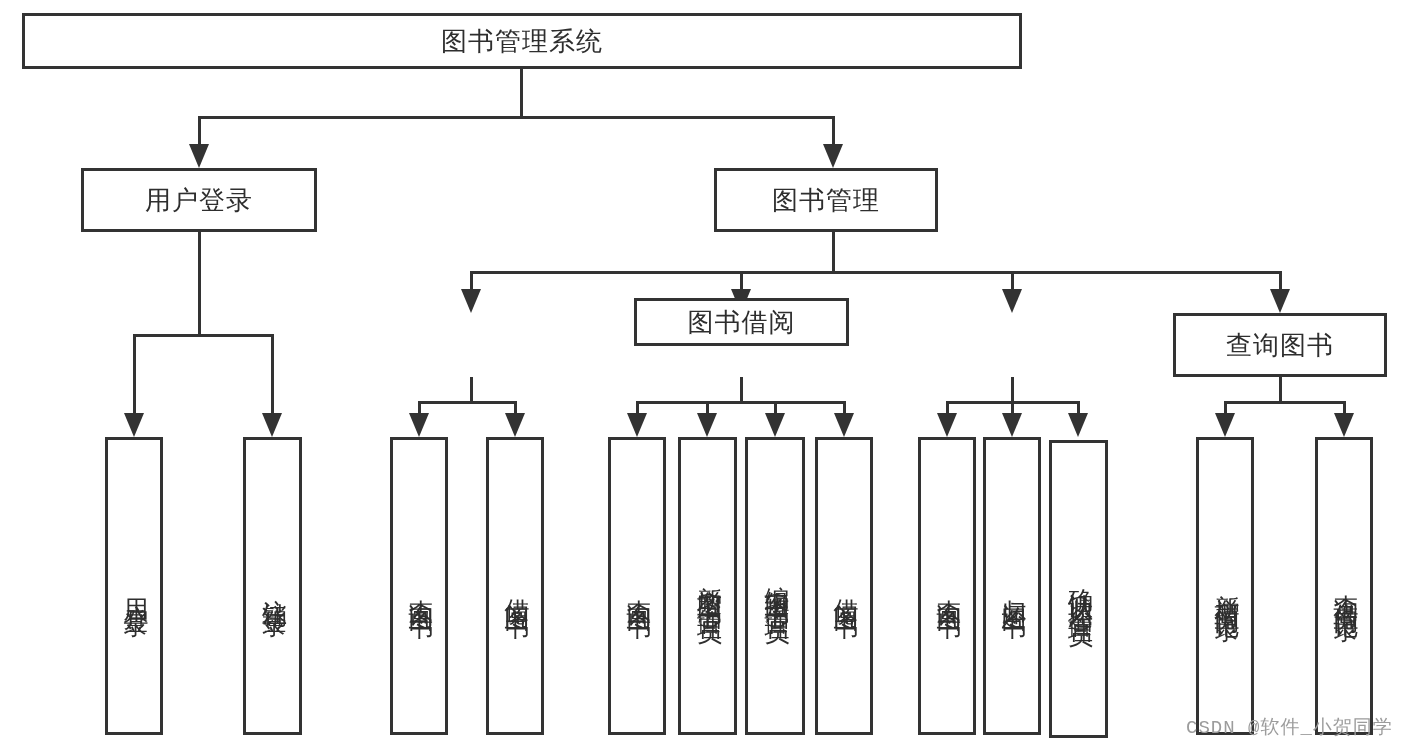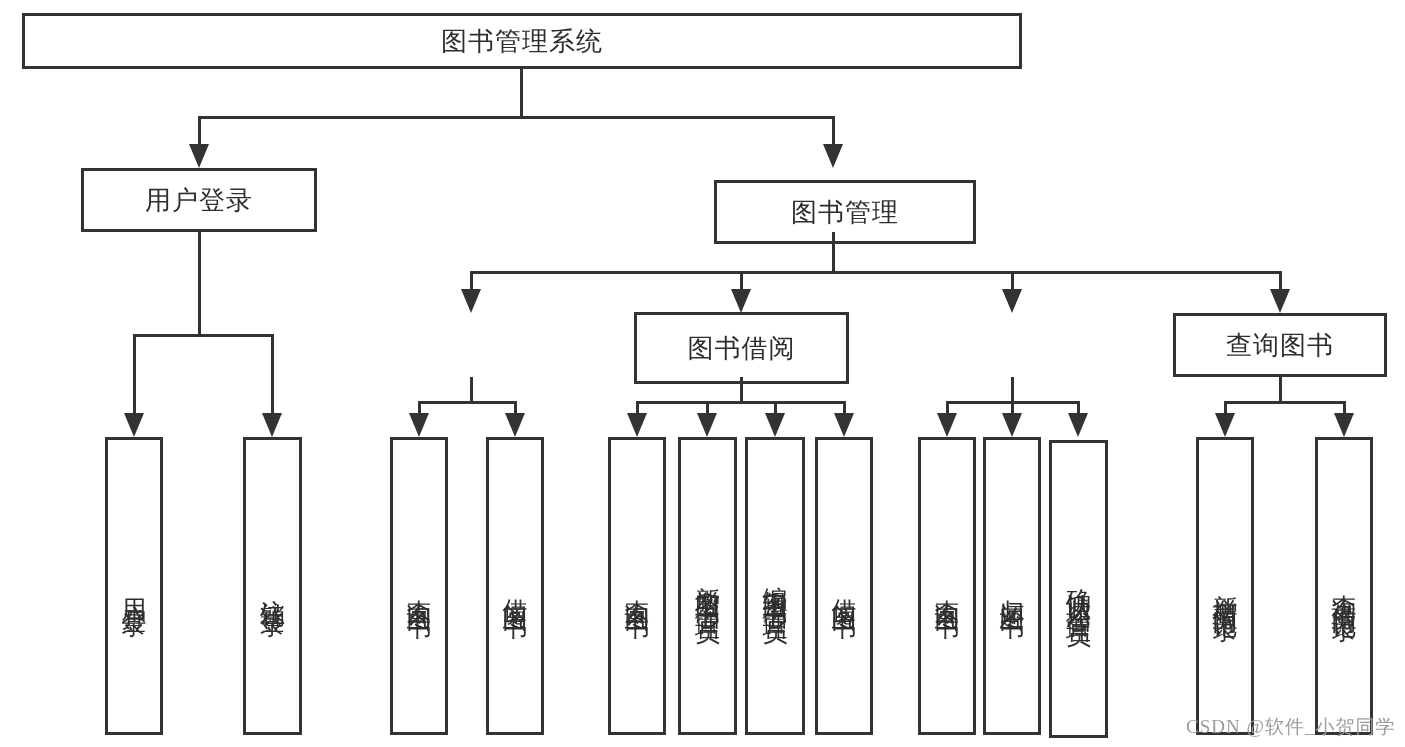--- a/index.html
+++ b/index.html
@@ -1,19 +1,19 @@
 <!DOCTYPE html>
 <html style="--line: #333333; --text: #2e2e2e; --background: #ffffff; --watermark: #9c9c9c;"><head>
 <meta charset="utf-8">
 <style>
   html,body { margin:0; padding:0; background:#ffffff; }
   .canvas {
     position:relative; width:1405px; height:747px;
     background:var(--background,#ffffff);
-    font-family:Liberation Serif, serif;
+    font-family:Liberation Mono, monospace;
     overflow:hidden;
     color:var(--text,#2e2e2e);
   }
   .box {
     position:absolute; box-sizing:border-box;
     background:#ffffff; border:3px solid var(--line,#333333);
     display:flex; align-items:center; justify-content:center;
     text-align:center;
   }
   .hlabel { font-size:26px; letter-spacing:1px; }
@@ -48,21 +48,21 @@
   <div class="vl" style="left:520px;top:69px;height:48px"></div>
   <div class="hl" style="left:198px;top:116px;width:636px"></div>
   <div class="vl" style="left:198px;top:116px;height:30px"></div>
   <div class="ar" style="left:189px;top:144px"></div>
   <div class="vl" style="left:832px;top:116px;height:30px"></div>
   <div class="ar" style="left:823px;top:144px"></div>
 
   <div class="box hlabel" style="left:81px;top:168px;width:236px;height:64px">
     <span>用户登录</span>
   </div>
-  <div class="box hlabel" style="left:714px;top:180px;width:262px;height:64px">
+  <div class="box hlabel" style="left:714px;top:168px;width:224px;height:64px">
     <span>图书管理</span>
   </div>
 
   <div class="vl" style="left:198px;top:232px;height:104px"></div>
   <div class="hl" style="left:133px;top:334px;width:141px"></div>
   <div class="vl" style="left:133px;top:334px;height:81px"></div>
   <div class="ar" style="left:124px;top:413px"></div>
   <div class="vl" style="left:271px;top:334px;height:81px"></div>
   <div class="ar" style="left:262px;top:413px"></div>
 
@@ -70,21 +70,21 @@
   <div class="hl" style="left:470px;top:271px;width:811px"></div>
   <div class="vl" style="left:470px;top:271px;height:20px"></div>
   <div class="ar" style="left:461px;top:289px"></div>
   <div class="vl" style="left:740px;top:271px;height:20px"></div>
   <div class="ar" style="left:731px;top:289px"></div>
   <div class="vl" style="left:1011px;top:271px;height:20px"></div>
   <div class="ar" style="left:1002px;top:289px"></div>
   <div class="vl" style="left:1279px;top:271px;height:20px"></div>
   <div class="ar" style="left:1270px;top:289px"></div>
 
-  <div class="box hlabel" style="left:634px;top:312px;width:215px;height:72px">
+  <div class="box hlabel" style="left:634px;top:298px;width:215px;height:48px">
     <span>图书借阅</span>
   </div>
   <div class="box hlabel" style="left:1173px;top:313px;width:214px;height:64px">
     <span>查询图书</span>
   </div>
 
   <div class="vl" style="left:470px;top:377px;height:27px"></div>
   <div class="hl" style="left:418px;top:401px;width:98px"></div>
   <div class="vl" style="left:418px;top:401px;height:14px"></div>
   <div class="ar" style="left:409px;top:413px"></div>

